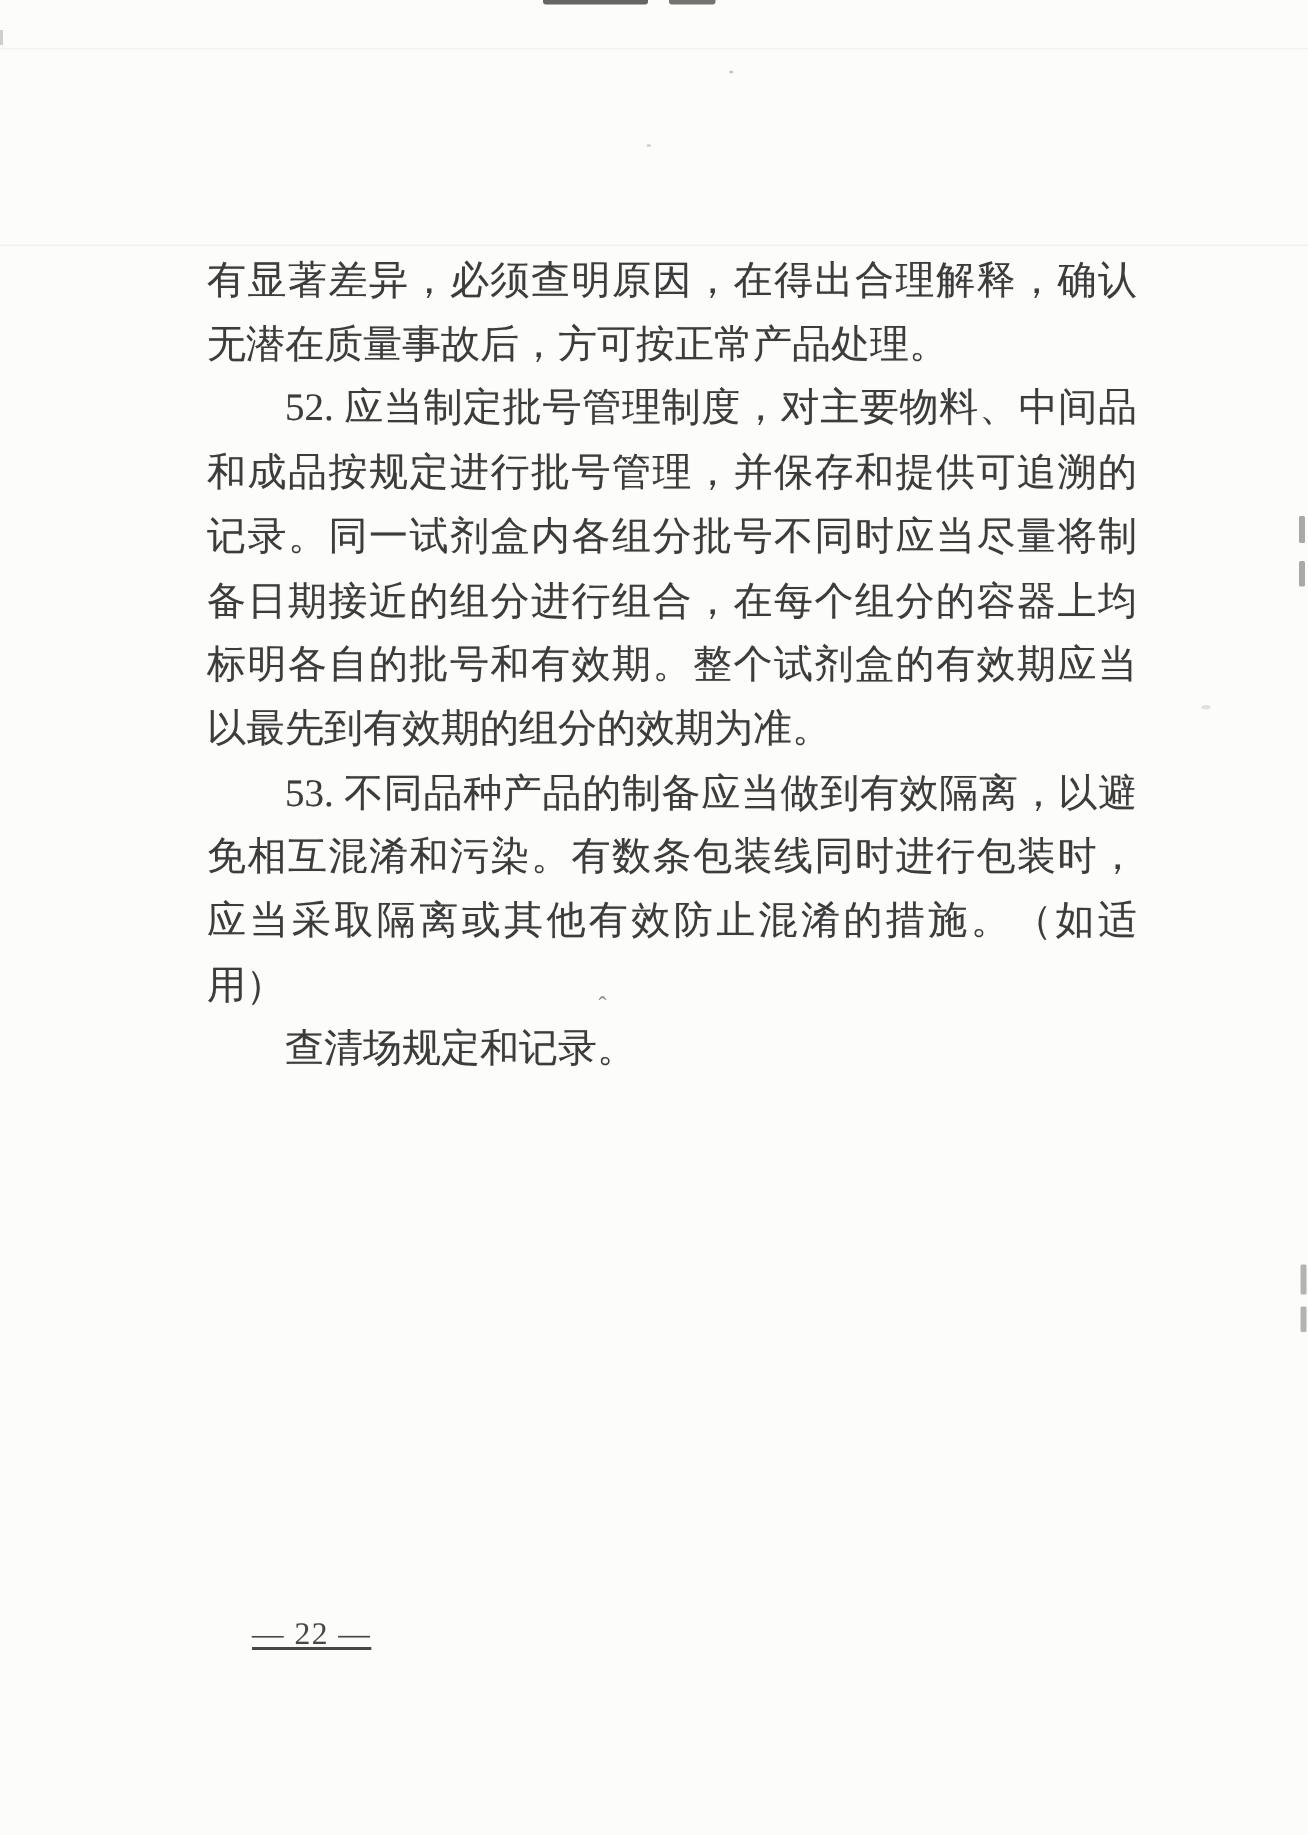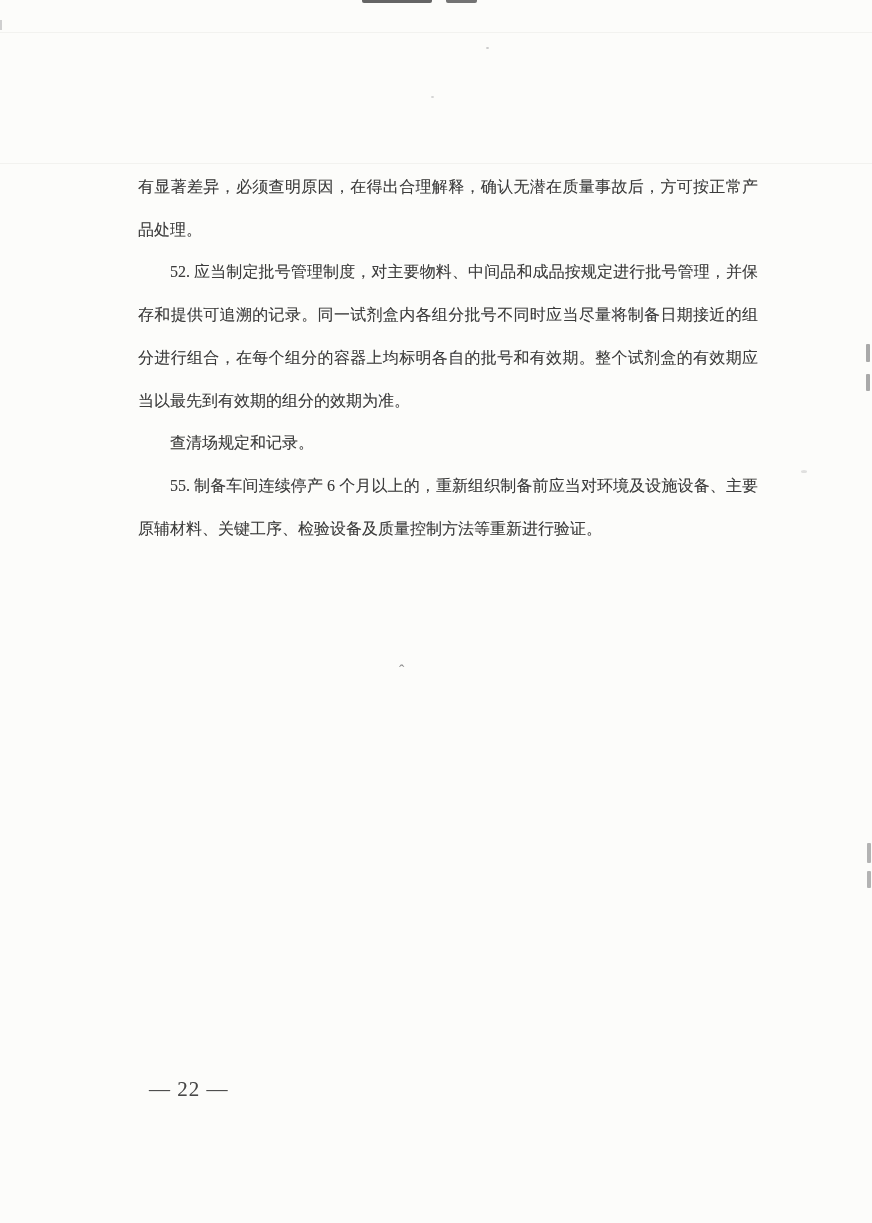--- a/index.html
+++ b/index.html
@@ -27,41 +27,42 @@
     background: #f2f2ef;
   }
   .band-1 { top: 32px; }
   .band-2 { top: 163px; }
   .text-block {
     position: absolute;
     left: 138px;
     top: 166px;
     width: 620px;
     color: #3c3c3c;
-    font-size: 16px;
+    font-size: 26px;
     line-height: 42.7px;
     text-align: justify;
     text-shadow: 0 0 0.5px rgba(70,70,70,0.35);
   }
   .para {
     margin: 0;
     padding: 0;
     text-indent: 2em;
   }
   .para.no-indent {
     text-indent: 0;
   }
   .footer {
     position: absolute;
-    left: 149px;
+    left: 168px;
     top: 1077px;
     font-size: 21px;
     color: #474747;
     letter-spacing: 1px;
     text-shadow: 0 0 0.5px rgba(70,70,70,0.3);
+    text-decoration: underline;
   }
   
   .top-streak {
     position: absolute;
     top: 0;
     height: 3px;
     background: #4a4a4a;
     opacity: 0.85;
     border-radius: 0 0 2px 2px;
   }
@@ -99,22 +100,22 @@
 <body>
 
 <div class="page">
 
   <div class="scan-band band-1"></div>
   <div class="scan-band band-2"></div>
 
   <div class="text-block">
     <p class="para no-indent">有显著差异，必须查明原因，在得出合理解释，确认无潜在质量事故后，方可按正常产品处理。</p>
     <p class="para">52. 应当制定批号管理制度，对主要物料、中间品和成品按规定进行批号管理，并保存和提供可追溯的记录。同一试剂盒内各组分批号不同时应当尽量将制备日期接近的组分进行组合，在每个组分的容器上均标明各自的批号和有效期。整个试剂盒的有效期应当以最先到有效期的组分的效期为准。</p>
+    <p class="para">53. 不同品种产品的制备应当做到有效隔离，以避免相互混淆和污染。有数条包装线同时进行包装时，应当采取隔离或其他有效防止混淆的措施。（如适用）</p>
     <p class="para">查清场规定和记录。</p>
-    <p class="para">55. 制备车间连续停产 6 个月以上的，重新组织制备前应当对环境及设施设备、主要原辅材料、关键工序、检验设备及质量控制方法等重新进行验证。</p>
   </div>
 
   <div class="footer">— 22 —</div>
 
   <span class="caret">ˆ</span>
 
   <div class="top-streak streak-1"></div>
   <div class="top-streak streak-2"></div>
   <div class="edge-dash dash-1"></div>
   <div class="edge-dash dash-2"></div>

